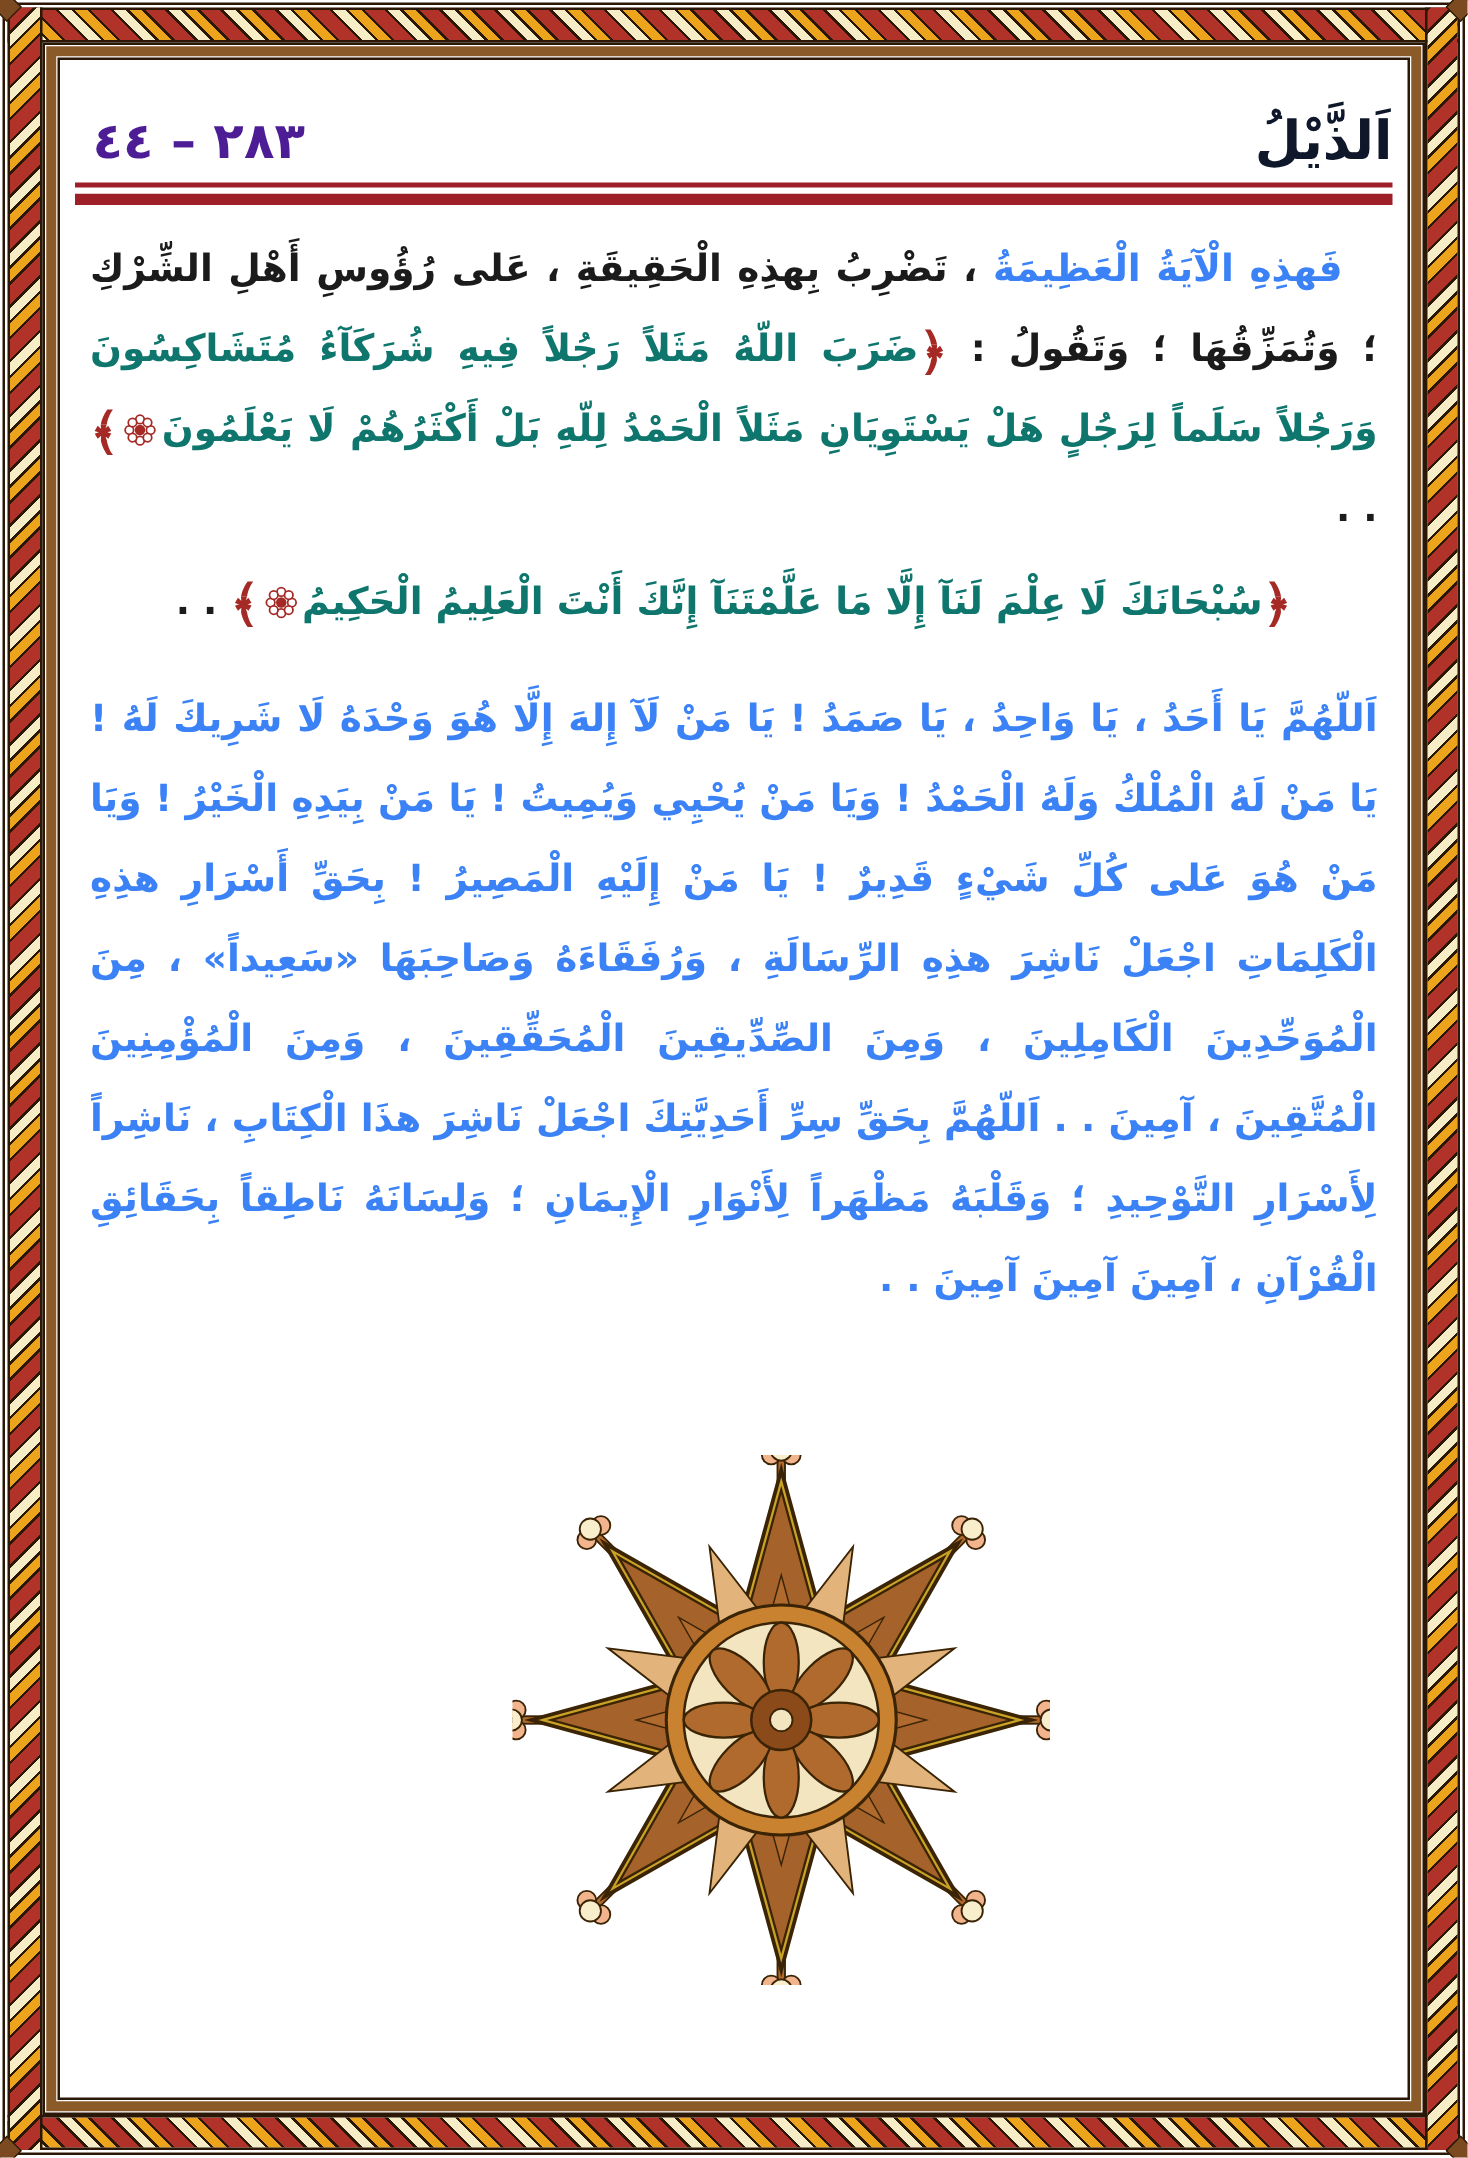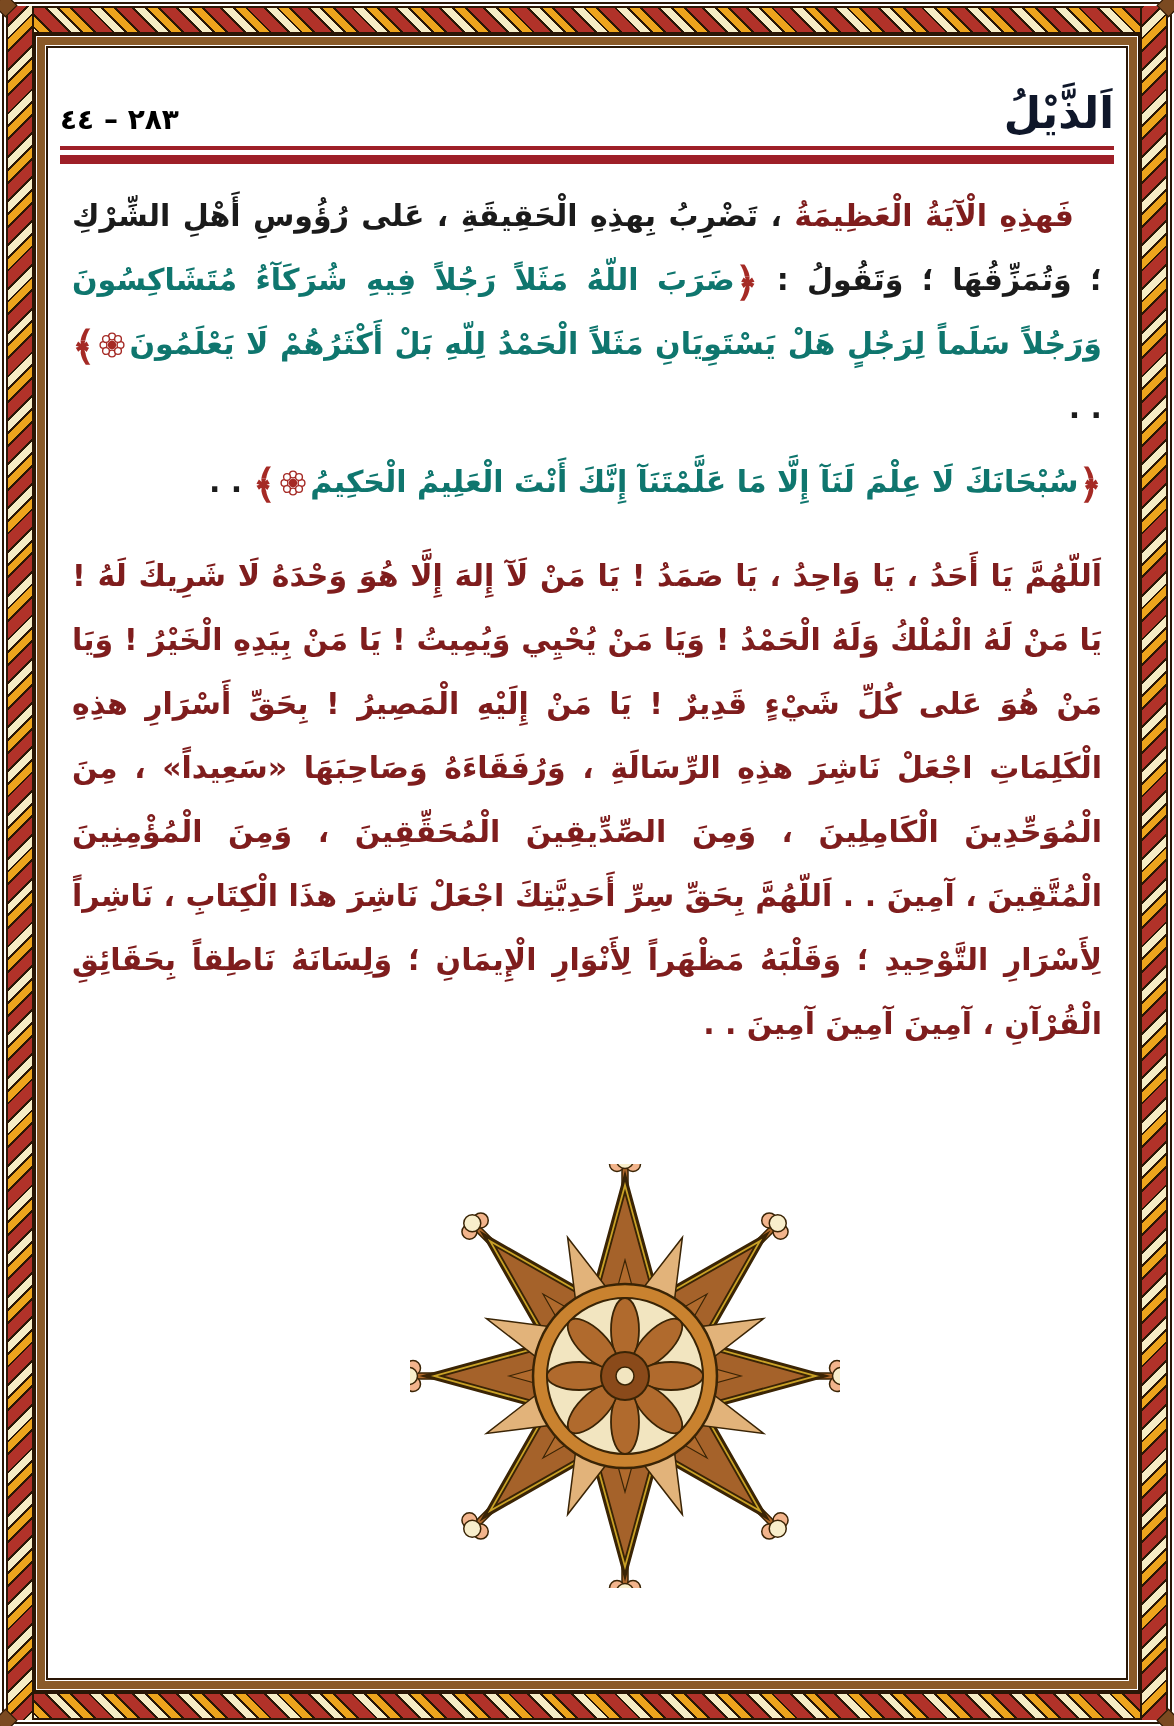--- a/index.html
+++ b/index.html
@@ -24,38 +24,38 @@
   .band-brown{position:absolute;inset:37px;border:8px solid #8a5a28;pointer-events:none;}
   .band-dark2{position:absolute;inset:46px;border:2px solid #2a1706;pointer-events:none;}
   .corner{position:absolute;width:15px;height:15px;background:#7b4a21;border:1px solid #2a1706;
     transform:rotate(45deg);}
   .corner.tl{top:-3px;left:-3px;} .corner.tr{top:-3px;right:-3px;}
   .corner.bl{bottom:-3px;left:-3px;} .corner.br{bottom:-3px;right:-3px;}
 
   
   .content{position:absolute;top:48px;left:60px;right:60px;bottom:48px;}
   .header{position:relative;height:74px;margin-top:16px;}
-  .page-num{position:absolute;left:0;bottom:2px;font-size:28px;font-weight:bold;
-    color:#000000;direction:ltr;letter-spacing:2px;}
+  .page-num{position:absolute;left:14px;bottom:2px;font-size:40px;font-weight:bold;
+    color:#4c1d95;direction:ltr;letter-spacing:2px;}
   .title{position:absolute;left:0;right:0;bottom:0;text-align:right;
     font-size:43px;font-weight:bold;color:#0f172a;}
   .rule{margin-top:8px;height:5px;border-top:4px solid #9e1f28;border-bottom:9px solid #9e1f28;}
 
   .text{direction:rtl;unicode-bidi:embed;padding:0 12px;color:#1b1b1b;
     font-weight:bold;font-size:30px;line-height:64px;}
   p{margin:0;}
   .j{text-align:justify;}
   .r{text-align:right;}
   .indent{text-indent:28px;}
-  .red{color:#7f1d1d;}
+  .red{color:#3b82f6;}
   .blue{color:#0f766e;}
   .bracket{color:#a52a25;font-size:40px;line-height:0;vertical-align:-6px;}
   .dots{color:#1b1b1b;}
   .p1{margin-top:20px;}
-  .p2{margin-top:10px;}
+  .p2{margin-top:10px;text-align:center;}
   .p3{margin-top:16px;}
   .p4{margin-top:30px;}
   .rosette{display:inline-block;vertical-align:-4px;margin:0 4px;}
 
   .ornament-wrap{margin-top:108px;text-align:center;}
   .ornament-wrap svg{transform:translateX(38px);}
 </style>
 </head>
 <body>
 

